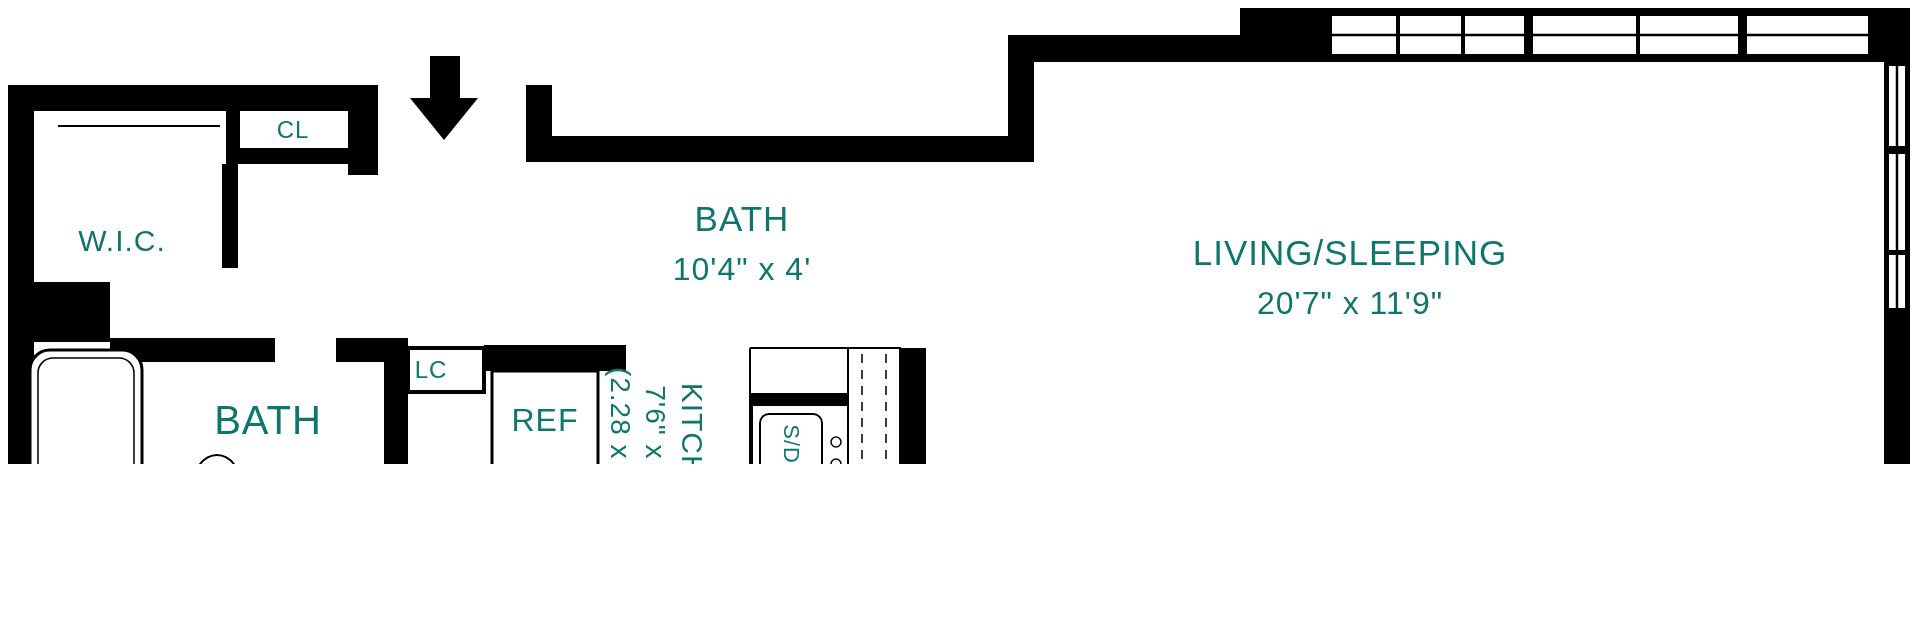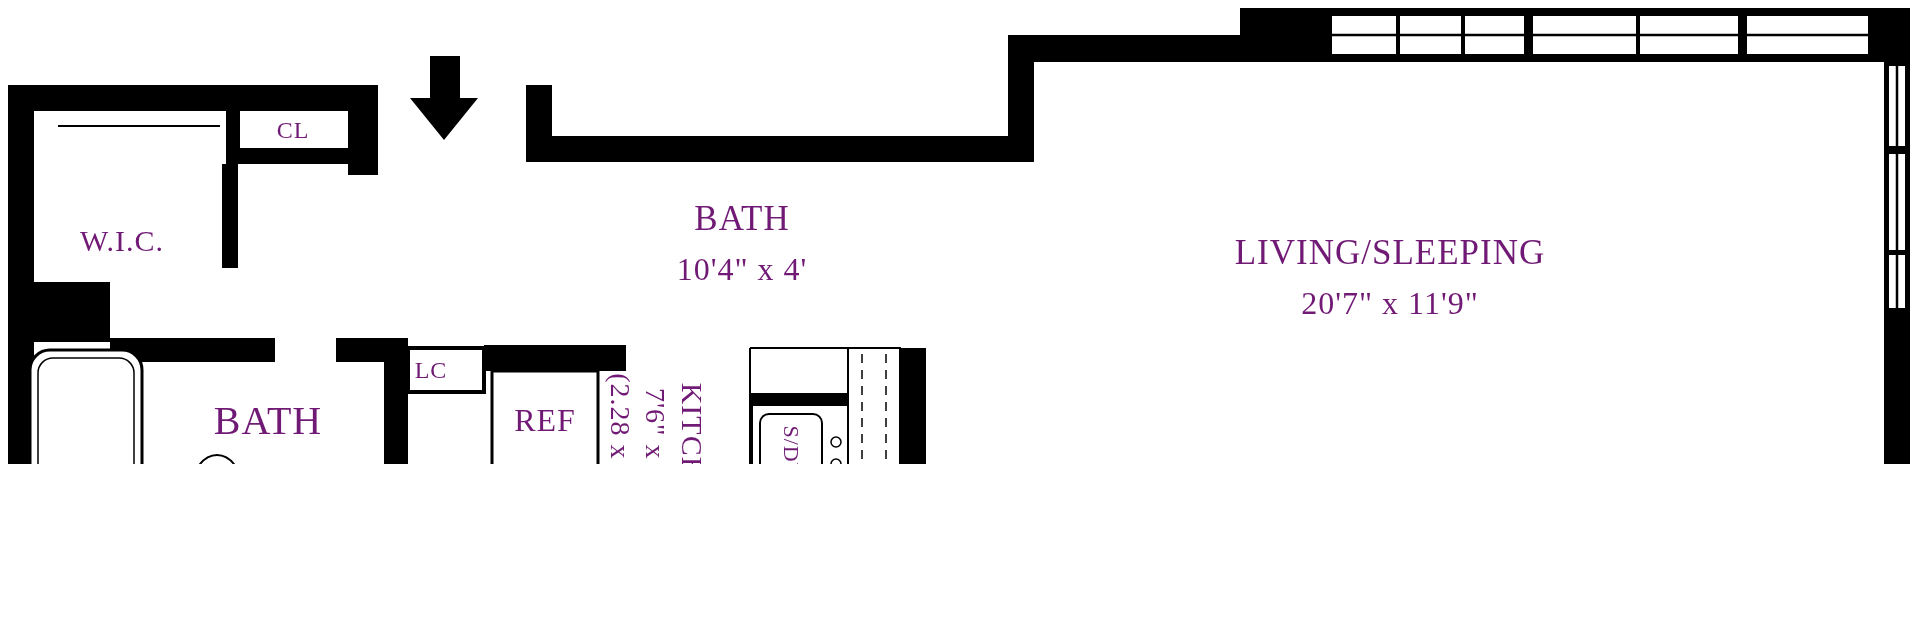--- a/index.html
+++ b/index.html
@@ -3,22 +3,22 @@
 <meta charset="utf-8">
 <style>
   html, body {
     margin: 0; padding: 0;
     background: #ffffff;
   }
   .plan {
     position: relative;
     width: 1920px; height: 464px;
     background: #ffffff;
-    color: #701a75;
-    font-family: Liberation Serif, serif;
+    color: #0f766e;
+    font-family: Liberation Sans, sans-serif;
     overflow: hidden;
   }
   .plan svg { position: absolute; left: 0; top: 0; }
   .lbl {
     position: absolute;
     transform: translate(-50%, -50%);
     white-space: nowrap;
     letter-spacing: 1px;
   }
   .lbl-block {
@@ -158,21 +158,21 @@
 
   <div class="lbl" style="left:545px; top:420px; font-size:32px">REF</div>
 
   <div class="lbl rot90" style="left:791px; top:455px; font-size:22px">S/DW</div>
 
   <div class="lbl-block" style="left:742px; top:243px">
     <div class="room-name">BATH</div>
     <div class="room-dim">10'4" x 4'</div>
   </div>
 
-  <div class="lbl-block" style="left:1390px; top:277px">
+  <div class="lbl-block" style="left:1350px; top:277px">
     <div class="room-name">LIVING/SLEEPING</div>
     <div class="room-dim">20'7" x 11'9"</div>
   </div>
 
   <div class="lbl-block rot90" style="left:657px; top:452px; line-height:1.25">
     <div style="font-size:30px">KITCHEN</div>
     <div style="font-size:28px">7'6" x 5'2"</div>
     <div style="font-size:28px">(2.28 x 1.65)</div>
   </div>
 

